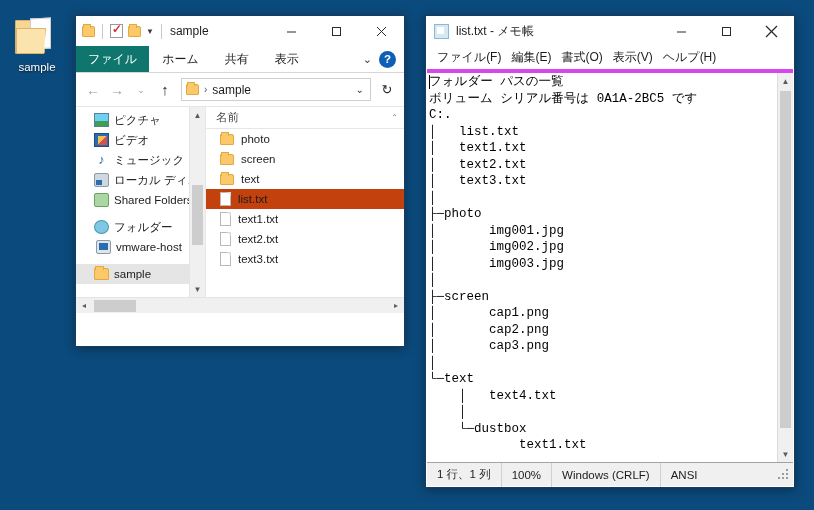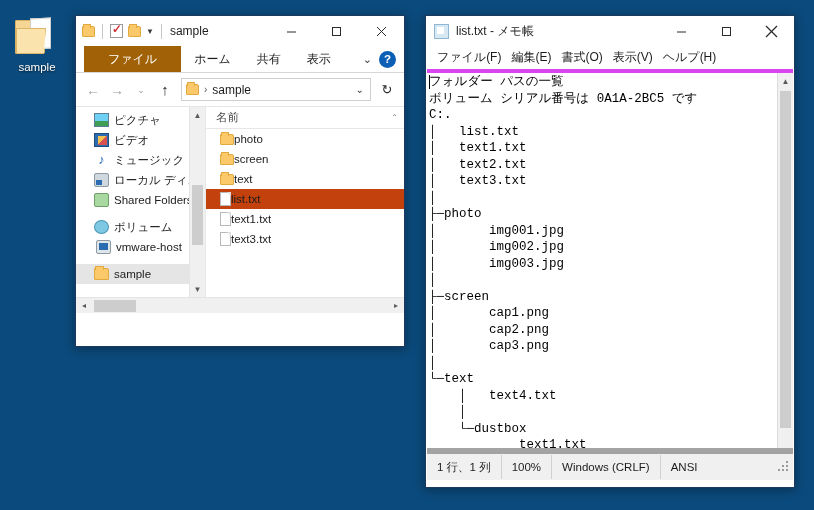--- a/index.html
+++ b/index.html
@@ -81,22 +81,22 @@
     color:#d13438; font-size:12px; font-weight:bold; line-height:14px;
   }
   .qat-caret { font-size: 8px; color: #3a3a3a; }
   .exp-title { font-size: 12px; color: #1c1c1c; margin-left: 6px; }
 
   .ribbon {
     height: 27px; background: #ffffff; display: flex; align-items: stretch;
     border-bottom: 1px solid #d7d7d7; position: relative;
   }
   .rib-file {
-    background: #a16207; color: #fff; font-size: 12px;
-    padding: 0 24px; display: flex; align-items: center; cursor: default; margin-left: 8px;
+    background: #0f766e; color: #fff; font-size: 12px;
+    padding: 0 12px; display: flex; align-items: center; cursor: default;
   }
   .rib-tab {
     font-size: 12px; color: #1c1c1c; padding: 0 13px;
     display: flex; align-items: center; cursor: default;
   }
   .rib-right { margin-left: auto; display: flex; align-items: center; gap: 7px; padding-right: 8px; }
   .rib-chev { font-size: 11px; color: #3a3a3a; cursor: default; }
   .rib-help {
     width: 17px; height: 17px; border-radius: 50%;
     background: #0d5fb5; color: #fff; font-size: 11.5px; font-weight: bold;
@@ -168,21 +168,21 @@
   }
 
   .filelist { flex: 1; position: relative; background: #fff; overflow: hidden; }
   .col-head {
     height: 22px; display: flex; align-items: center; padding-left: 10px;
     font-size: 11.5px; color: #4a4a4a; border-bottom: 1px solid #e6e6e6;
     cursor: default;
   }
   .col-head .sortmark { margin-left: auto; margin-right: 6px; font-size: 8px; color: #7a7a7a; }
   .frow {
-    height: 20px; display: flex; align-items: center; 
+    height: 20px; display: flex; align-items: center; gap: 7px;
     padding-left: 14px; font-size: 11.5px; color: #1c1c1c; cursor: default;
   }
   .frow.sel { background: #c2410c; }
   .ficon-folder {
     width: 14px; height: 11px; background: #fbc96a; border: 1px solid #e2a93f;
     border-radius: 1px 2px 1px 1px; position: relative; flex: none;
   }
   .ficon-folder::before {
     content:""; position:absolute; left:0; top:-3px; width:6px; height:3px;
     background:#fbc96a; border:1px solid #e2a93f; border-bottom:none;
@@ -251,22 +251,22 @@
   }
   .np-caret {
     position: absolute; left: 2px; top: 2px; width: 1px; height: 14px;
     background: #000;
   }
   .np-vscroll {
     position: absolute; right: 0; top: 0; bottom: 0; width: 16px;
     background: #f0f0f0; border-left: 1px solid #dcdcdc;
   }
   .np-status {
-    position: absolute; left: 1px; right: 1px; bottom: 7px; height: 32px;
-    background: #f0f0f0; border-top: 6px solid #a3a3a3;
+    position: absolute; left: 1px; right: 1px; bottom: 1px; height: 24px;
+    background: #f0f0f0; border-top: 1px solid #a3a3a3;
     display: flex; align-items: center; font-size: 11.5px; color: #1c1c1c;
   }
   .np-status .cell { padding: 0 10px; height: 24px; display:flex; align-items:center; }
   .np-status .cell.b { border-right: 1px solid #d0d0d0; }
   .np-grip {
     margin-left: auto; width: 14px; height: 14px; margin-right: 2px;
     background-image:
       radial-gradient(circle 1px at 2px 10px, #9a9a9a 99%, transparent 0),
       radial-gradient(circle 1px at 6px 10px, #9a9a9a 99%, transparent 0),
       radial-gradient(circle 1px at 10px 10px, #9a9a9a 99%, transparent 0),
@@ -363,21 +363,21 @@
         <div class="tree-item">
           <span class="ticon disk"></span>
           <span>ローカル ディスク (C</span>
         </div>
         <div class="tree-item">
           <span class="ticon shared"></span>
           <span>Shared Folders (\</span>
         </div>
         <div class="tree-item" style="margin-top:7px">
           <span class="ticon network"></span>
-          <span>ボリューム</span>
+          <span>フォルダー</span>
         </div>
         <div class="tree-item indent2">
           <span class="ticon pc"></span>
           <span>vmware-host</span>
         </div>
         <div class="tree-item sel" style="margin-top:7px">
           <span class="ticon folder"></span>
           <span>sample</span>
         </div>
       </div>
@@ -406,20 +406,24 @@
           <span class="ficon-folder"></span>
           <span>text</span>
         </div>
         <div class="frow sel">
           <span class="ficon-file"></span>
           <span>list.txt</span>
         </div>
         <div class="frow">
           <span class="ficon-file"></span>
           <span>text1.txt</span>
+        </div>
+        <div class="frow">
+          <span class="ficon-file"></span>
+          <span>text2.txt</span>
         </div>
         <div class="frow">
           <span class="ficon-file"></span>
           <span>text3.txt</span>
         </div>
       </div>
     </div>
   </div>
 
   <div class="hscroll">

